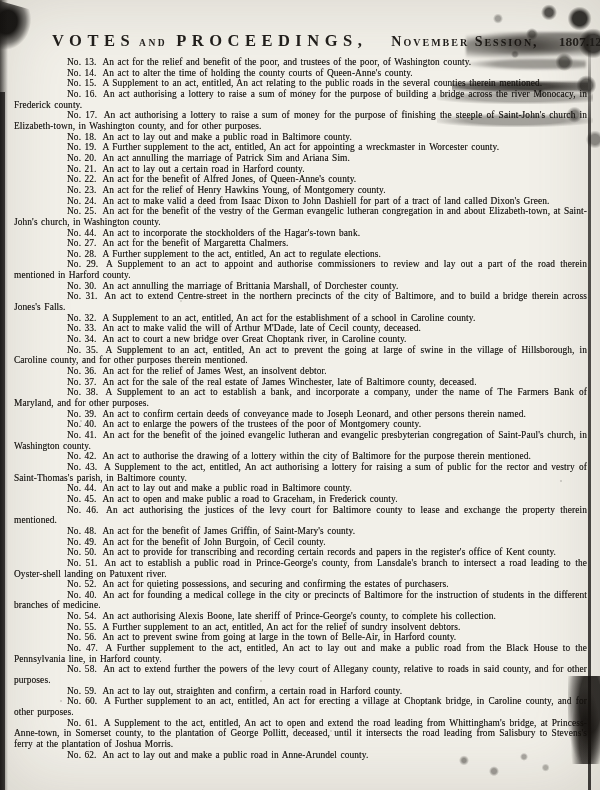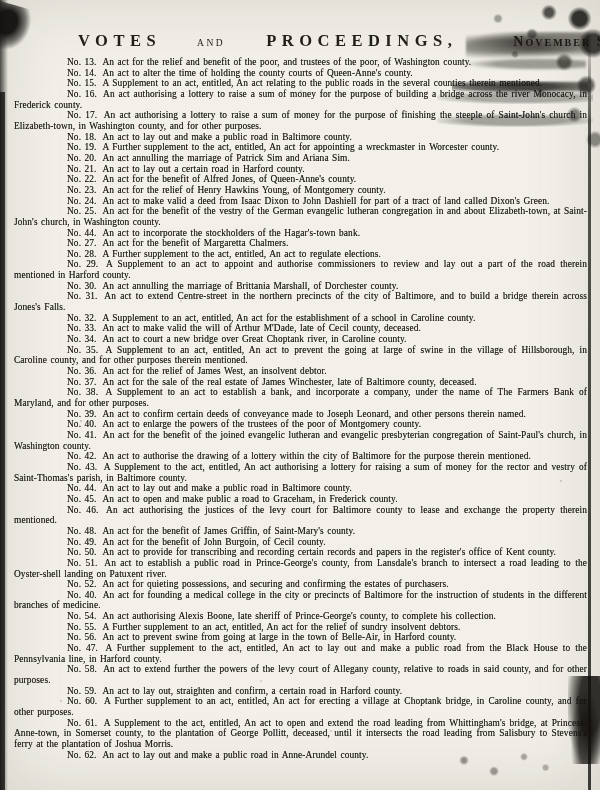--- a/index.html
+++ b/index.html
@@ -5,25 +5,25 @@
   html,body{margin:0;padding:0;background:#6b6b68;}
   .page{
     position:relative;width:600px;height:790px;overflow:hidden;
     background:#f2f0e9;
     box-shadow:inset 0 0 70px rgba(115,105,90,.22);
     font-family:"Liberation Serif","DejaVu Serif",serif;
     color:#211e1b;
   }
   
   .hdr{
-    position:absolute;left:78px;right:6px;top:31px;height:26px;
-    display:flex;align-items:baseline;white-space:nowrap;z-index:2;gap:32px;
+    position:absolute;left:52px;right:6px;top:31px;height:26px;
+    display:flex;align-items:baseline;white-space:nowrap;z-index:2;
   }
   .t-votes,.t-proc{font-size:16.5px;font-weight:bold;letter-spacing:5.5px;}
-  .t-and{font-size:9.5px;font-weight:normal;letter-spacing:2.5px;margin:0 9px 0 4px;}
+  .t-and{font-size:9.5px;font-weight:bold;letter-spacing:2.5px;margin:0 9px 0 4px;}
   .t-session{font-variant:small-caps;font-size:14px;font-weight:bold;letter-spacing:2px;margin-left:24px;}
   .t-year{font-size:13.5px;font-weight:bold;margin-left:20px;filter:blur(.35px);opacity:.92;}
   .t-page{font-size:12.5px;font-weight:bold;margin-left:auto;margin-right:16px;filter:blur(.55px);opacity:.8;}
   
   .acts{
     position:absolute;left:14px;right:13px;top:57px;z-index:2;
   }
   .entry{
     margin:0;text-indent:17px;text-align:justify;
     font-size:9.4px;line-height:10.65px;word-spacing:1px;letter-spacing:.1px;
@@ -149,21 +149,21 @@
       <p class="entry"><span class="no">No. 38.</span><span class="txt"> A Supplement to an act to establish a bank, and incorporate a company, under the name of The Farmers Bank of Maryland, and for other purposes.</span></p>
 
       <p class="entry"><span class="no">No. 39.</span><span class="txt"> An act to confirm certain deeds of conveyance made to Joseph Leonard, and other persons therein named.</span></p>
 
       <p class="entry"><span class="no">No. 40.</span><span class="txt"> An act to enlarge the powers of the trustees of the poor of Montgomery county.</span></p>
 
       <p class="entry"><span class="no">No. 41.</span><span class="txt"> An act for the benefit of the joined evangelic lutheran and evangelic presbyterian congregation of Saint-Paul's church, in Washington county.</span></p>
 
       <p class="entry"><span class="no">No. 42.</span><span class="txt"> An act to authorise the drawing of a lottery within the city of Baltimore for the purpose therein mentioned.</span></p>
 
-      <p class="entry"><span class="no">No. 43.</span><span class="txt"> A Supplement to the act, entitled, An act authorising a lottery for raising a sum of money for the rector and vestry of Saint-Thomas's parish, in Baltimore county.</span></p>
+      <p class="entry"><span class="no">No. 43.</span><span class="txt"> A Supplement to the act, entitled, An act authorising a lottery for raising a sum of public for the rector and vestry of Saint-Thomas's parish, in Baltimore county.</span></p>
 
       <p class="entry"><span class="no">No. 44.</span><span class="txt"> An act to lay out and make a public road in Baltimore county.</span></p>
 
       <p class="entry"><span class="no">No. 45.</span><span class="txt"> An act to open and make public a road to Graceham, in Frederick county.</span></p>
 
       <p class="entry"><span class="no">No. 46.</span><span class="txt"> An act authorising the justices of the levy court for Baltimore county to lease and exchange the property therein mentioned.</span></p>
 
 
       <p class="entry"><span class="no">No. 48.</span><span class="txt"> An act for the benefit of James Griffin, of Saint-Mary's county.</span></p>
 

